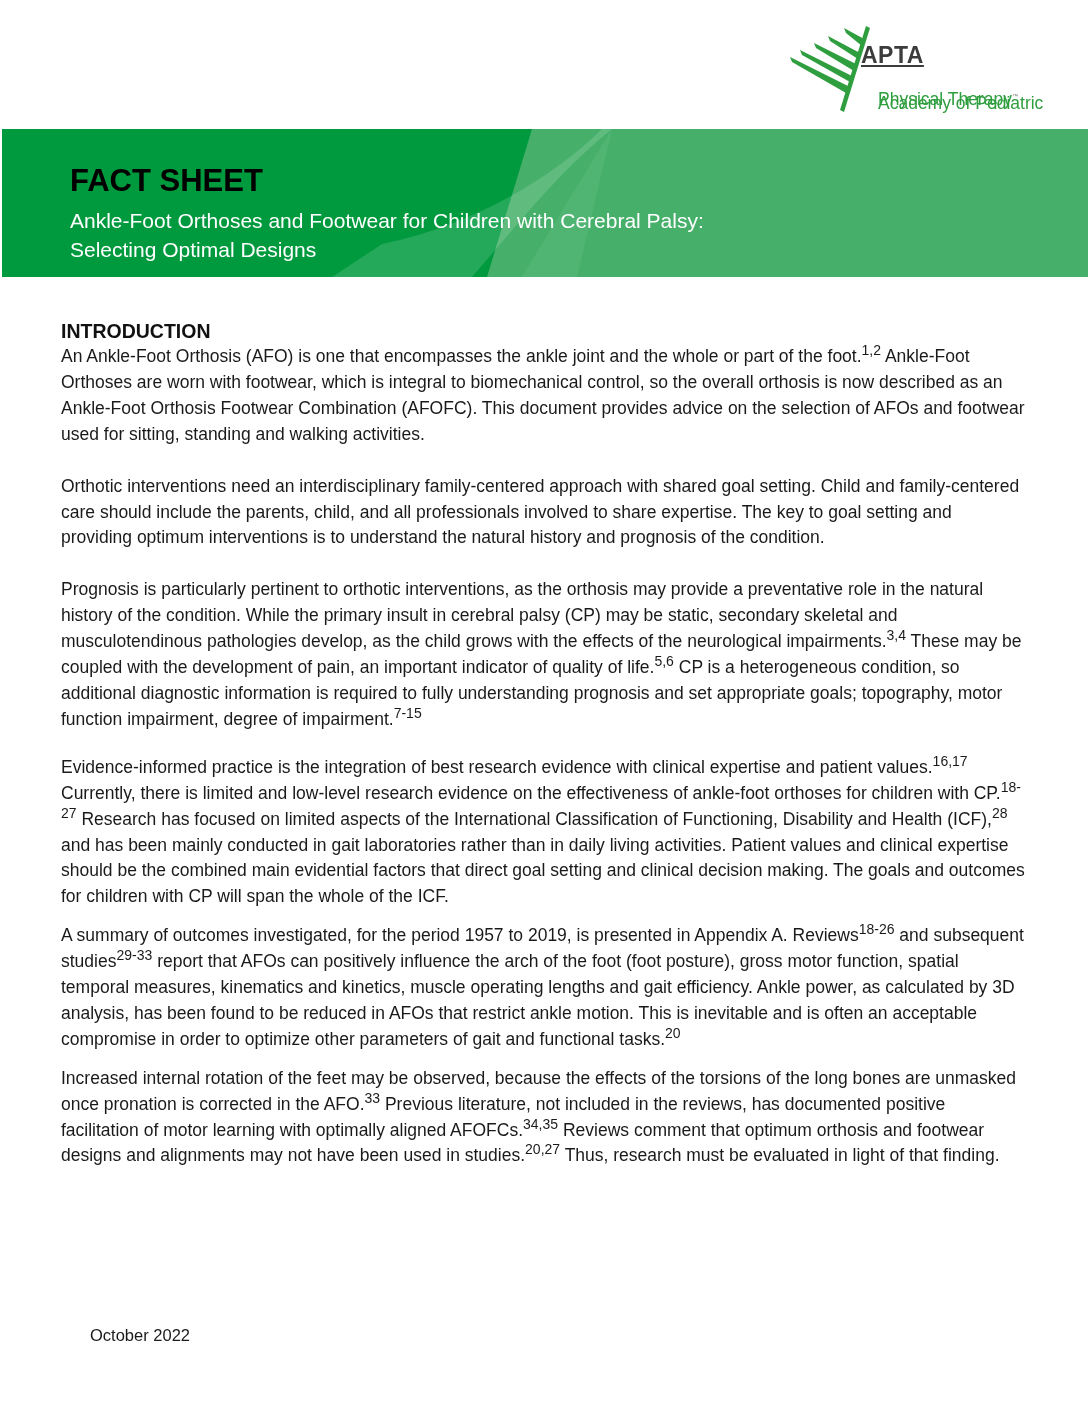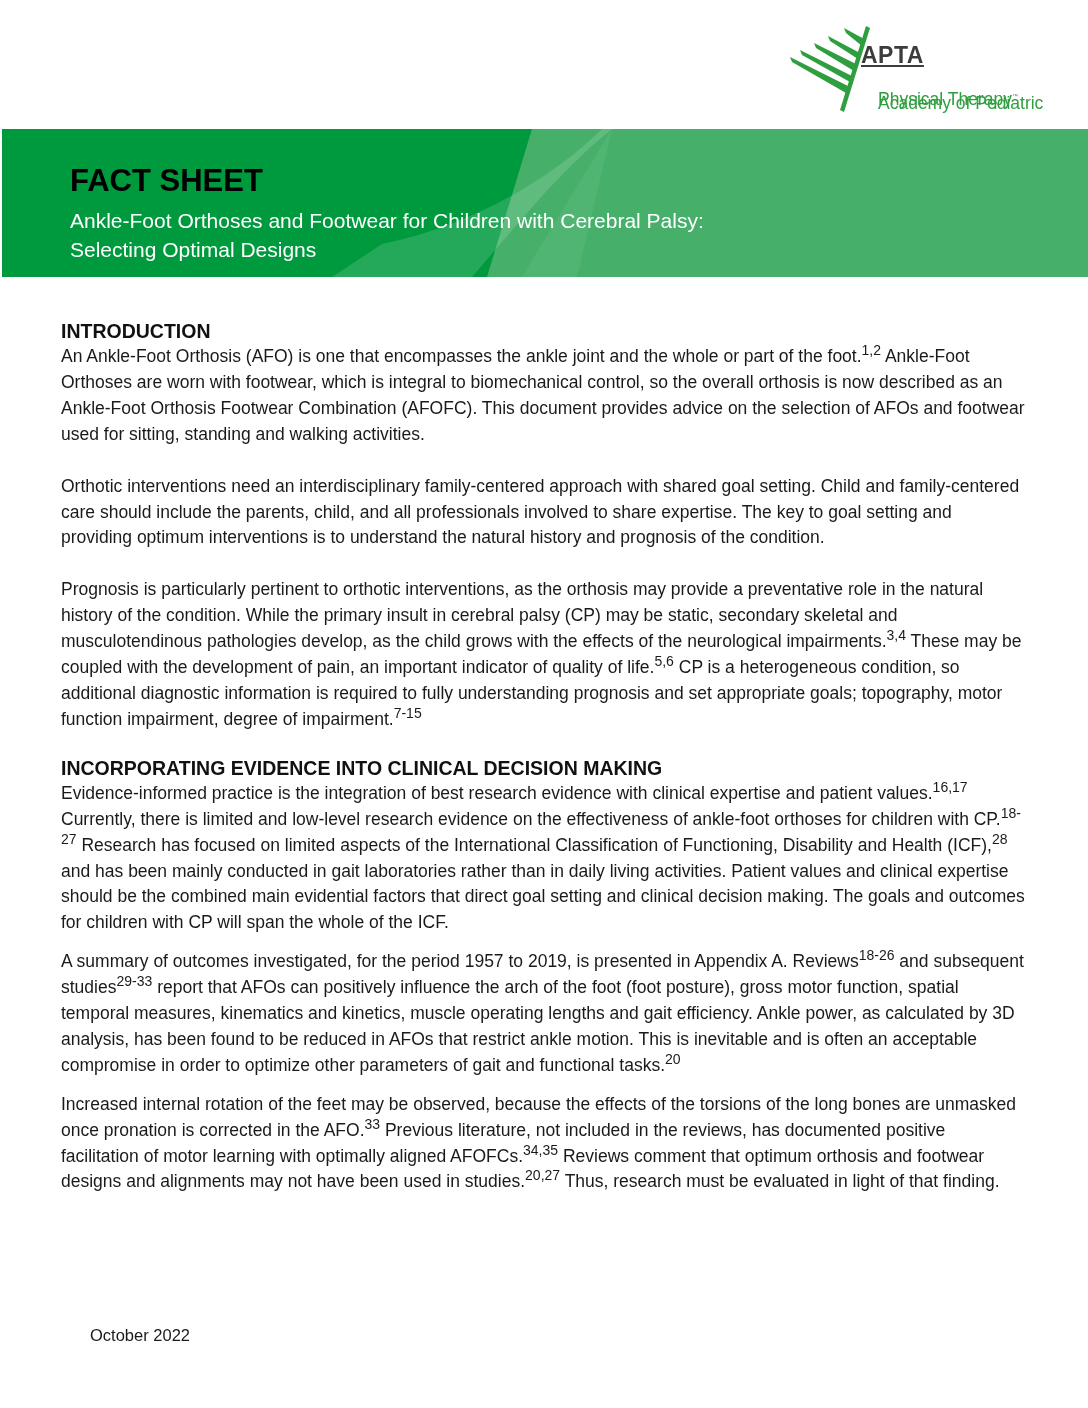--- a/index.html
+++ b/index.html
@@ -67,21 +67,20 @@
 </div>
 
 <div class="content">
   <h2 class="section">INTRODUCTION</h2>
   <p class="para">An Ankle-Foot Orthosis (AFO) is one that encompasses the ankle joint and the whole or part of the foot.<sup>1,2</sup> Ankle-Foot Orthoses are worn with footwear, which is integral to biomechanical control, so the overall orthosis is now described as an Ankle-Foot Orthosis Footwear Combination (AFOFC). This document provides advice on the selection of AFOs and footwear used for sitting, standing and walking activities.</p>
   <div class="gap-lg"></div>
   <p class="para">Orthotic interventions need an interdisciplinary family-centered approach with shared goal setting. Child and family-centered care should include the parents, child, and all professionals involved to share expertise. The key to goal setting and providing optimum interventions is to understand the natural history and prognosis of the condition.</p>
   <div class="gap-lg"></div>
   <p class="para">Prognosis is particularly pertinent to orthotic interventions, as the orthosis may provide a preventative role in the natural history of the condition. While the primary insult in cerebral palsy (CP) may be static, secondary skeletal and musculotendinous pathologies develop, as the child grows with the effects of the neurological impairments.<sup>3,4</sup> These may be coupled with the development of pain, an important indicator of quality of life.<sup>5,6</sup> CP is a heterogeneous condition, so additional diagnostic information is required to fully understanding prognosis and set appropriate goals; topography, motor function impairment, degree of impairment.<sup>7-15</sup></p>
   <div class="gap-md"></div>
-  <h2 class="section">INCORPORATING EVIDENCE INTO CLINICAL DECISION MAKING</h2>
   <p class="para">Evidence-informed practice is the integration of best research evidence with clinical expertise and patient values.<sup>16,17</sup> Currently, there is limited and low-level research evidence on the effectiveness of ankle-foot orthoses for children with CP.<sup>18-27</sup> Research has focused on limited aspects of the International Classification of Functioning, Disability and Health (ICF),<sup>28</sup> and has been mainly conducted in gait laboratories rather than in daily living activities. Patient values and clinical expertise should be the combined main evidential factors that direct goal setting and clinical decision making. The goals and outcomes for children with CP will span the whole of the ICF.</p>
   <div class="gap-sm"></div>
   <p class="para">A summary of outcomes investigated, for the period 1957 to 2019, is presented in Appendix A. Reviews<sup>18-26</sup> and subsequent studies<sup>29-33</sup> report that AFOs can positively influence the arch of the foot (foot posture), gross motor function, spatial temporal measures, kinematics and kinetics, muscle operating lengths and gait efficiency. Ankle power, as calculated by 3D analysis, has been found to be reduced in AFOs that restrict ankle motion. This is inevitable and is often an acceptable compromise in order to optimize other parameters of gait and functional tasks.<sup>20</sup></p>
   <div class="gap-sm"></div>
   <p class="para">Increased internal rotation of the feet may be observed, because the effects of the torsions of the long bones are unmasked once pronation is corrected in the AFO.<sup>33</sup> Previous literature, not included in the reviews, has documented positive facilitation of motor learning with optimally aligned AFOFCs.<sup>34,35</sup> Reviews comment that optimum orthosis and footwear designs and alignments may not have been used in studies.<sup>20,27</sup> Thus, research must be evaluated in light of that finding.</p>
 </div>
 
 <div class="footer-date">October 2022</div>
 
 </body></html>

